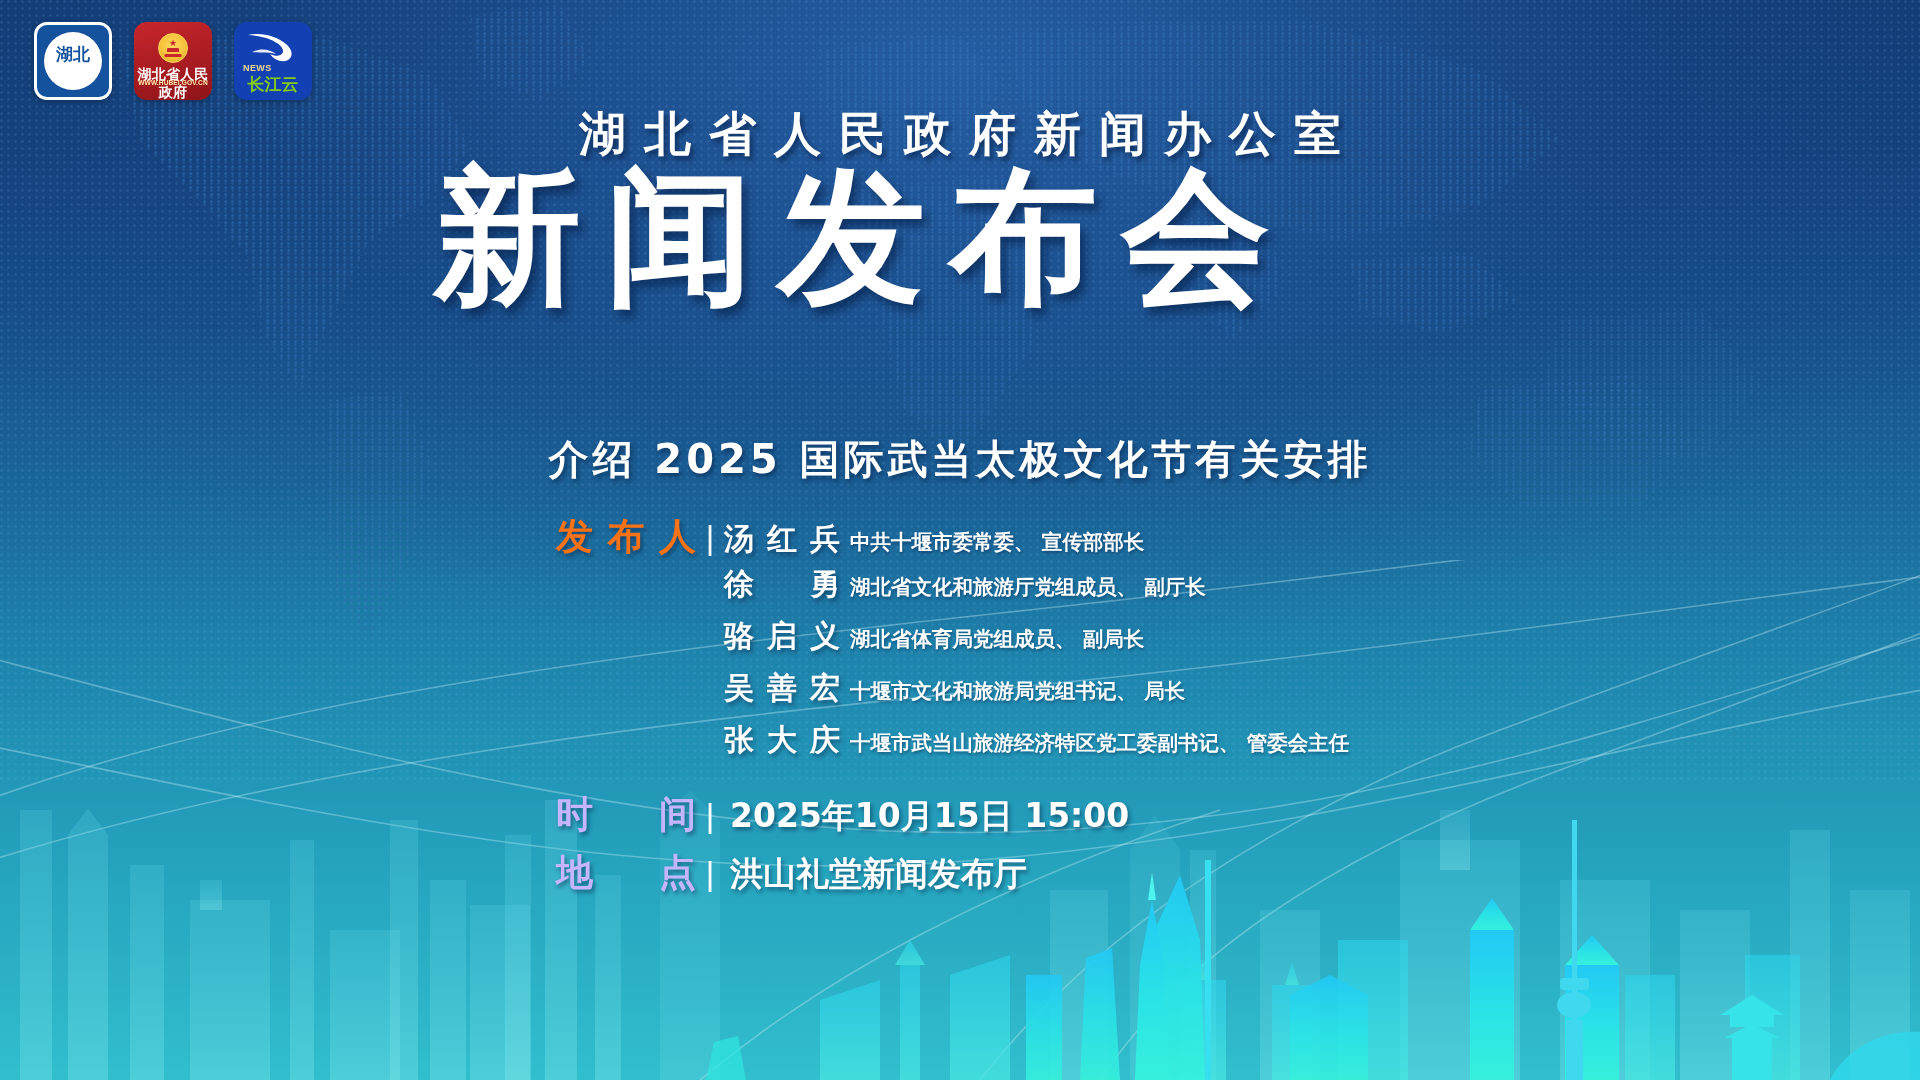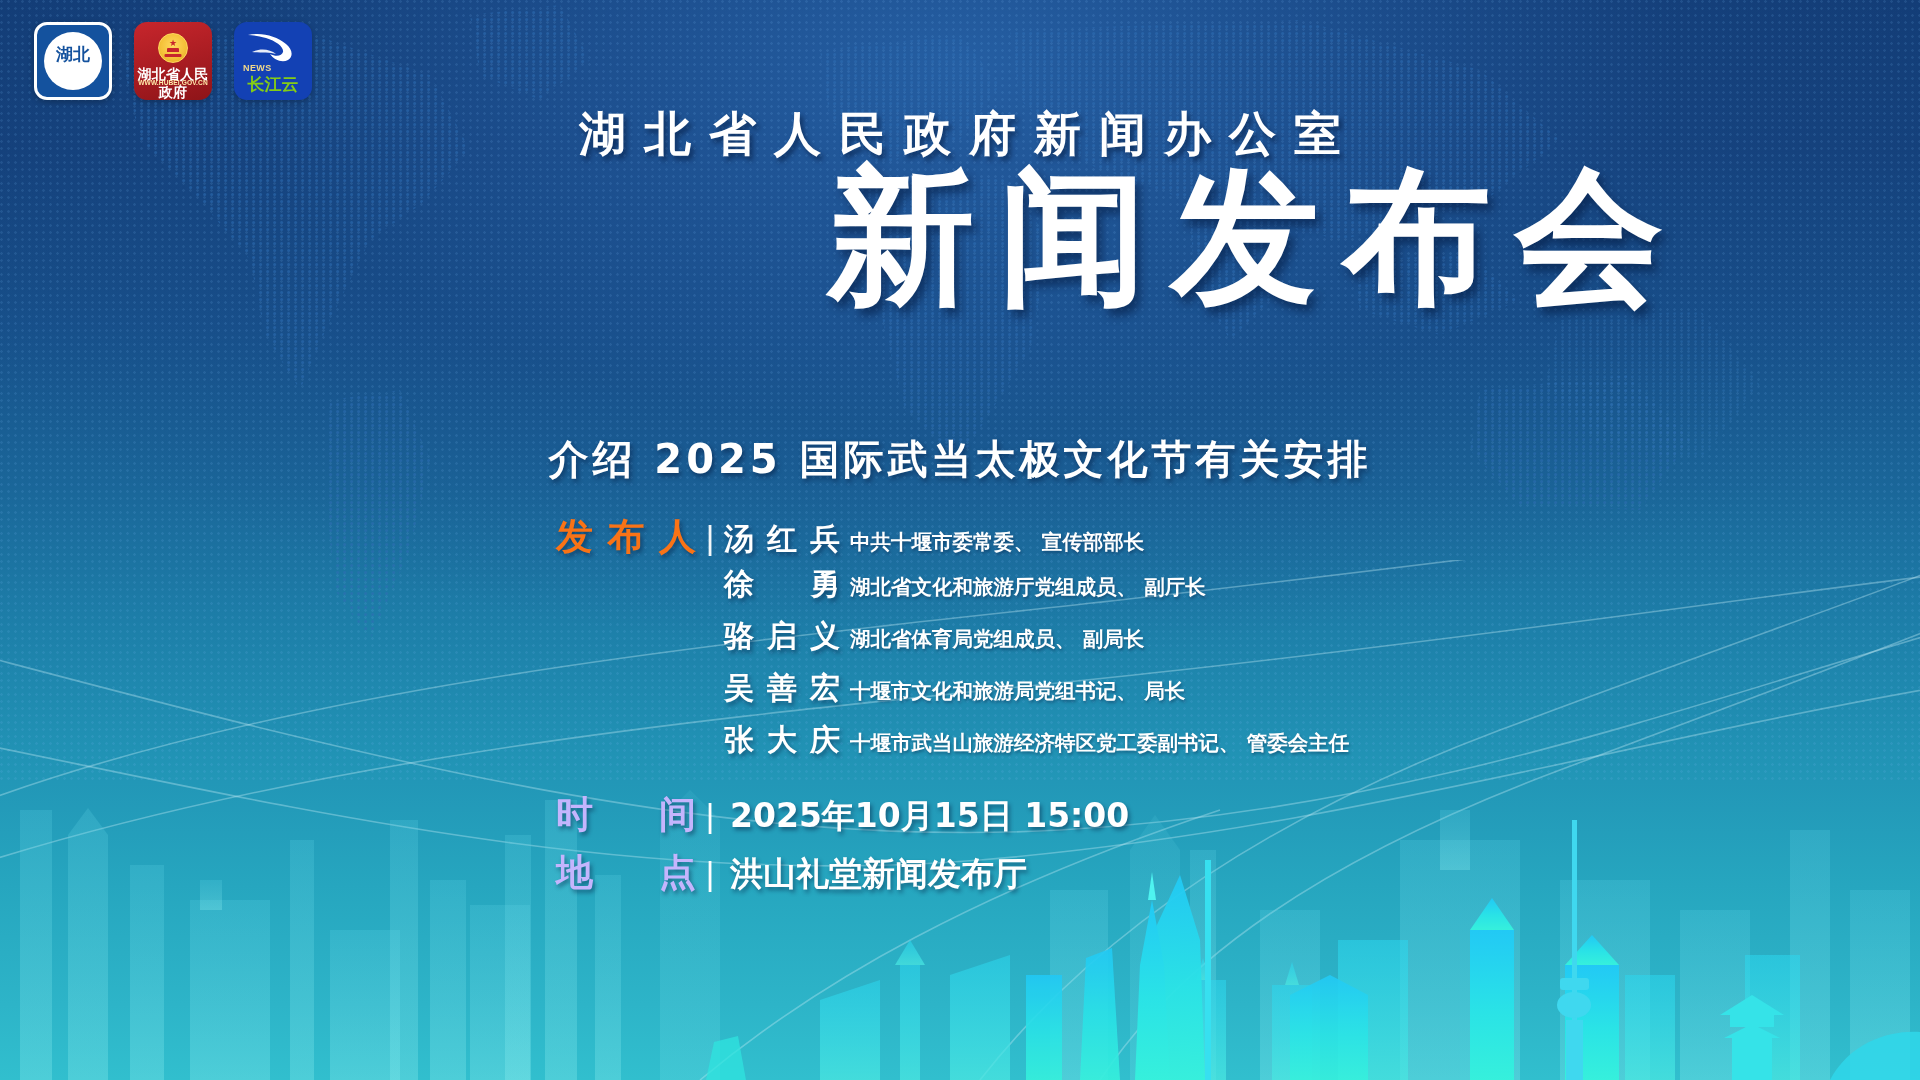--- a/index.html
+++ b/index.html
@@ -130,21 +130,21 @@
 
   .office-line{
     position:absolute; top:103px; left:0; width:1920px; text-align:center;
     color:#ffffff; font-size:47px; font-weight:bold;
     letter-spacing:18px; text-indent:18px;
     font-family:"DejaVu Sans",sans-serif;
     text-shadow:3px 4px 5px rgba(0,20,55,.55);
   }
 
   .main-title{
-    position:absolute; top:163px; left:0; width:1687px; text-align:right;
+    position:absolute; top:163px; left:0; width:1687px; text-align:center;
     color:#ffffff; font-size:148px; font-weight:bold; line-height:1;
     letter-spacing:24px; text-indent:24px;
     font-family:"DejaVu Sans",sans-serif;
     text-shadow:5px 7px 9px rgba(0,20,55,.5);
     padding-left:16px;
   }
 
   .sub-title{
     position:absolute; top:432px; left:0; width:1920px; text-align:center;
     color:#ffffff; font-size:40px; font-weight:bold;

